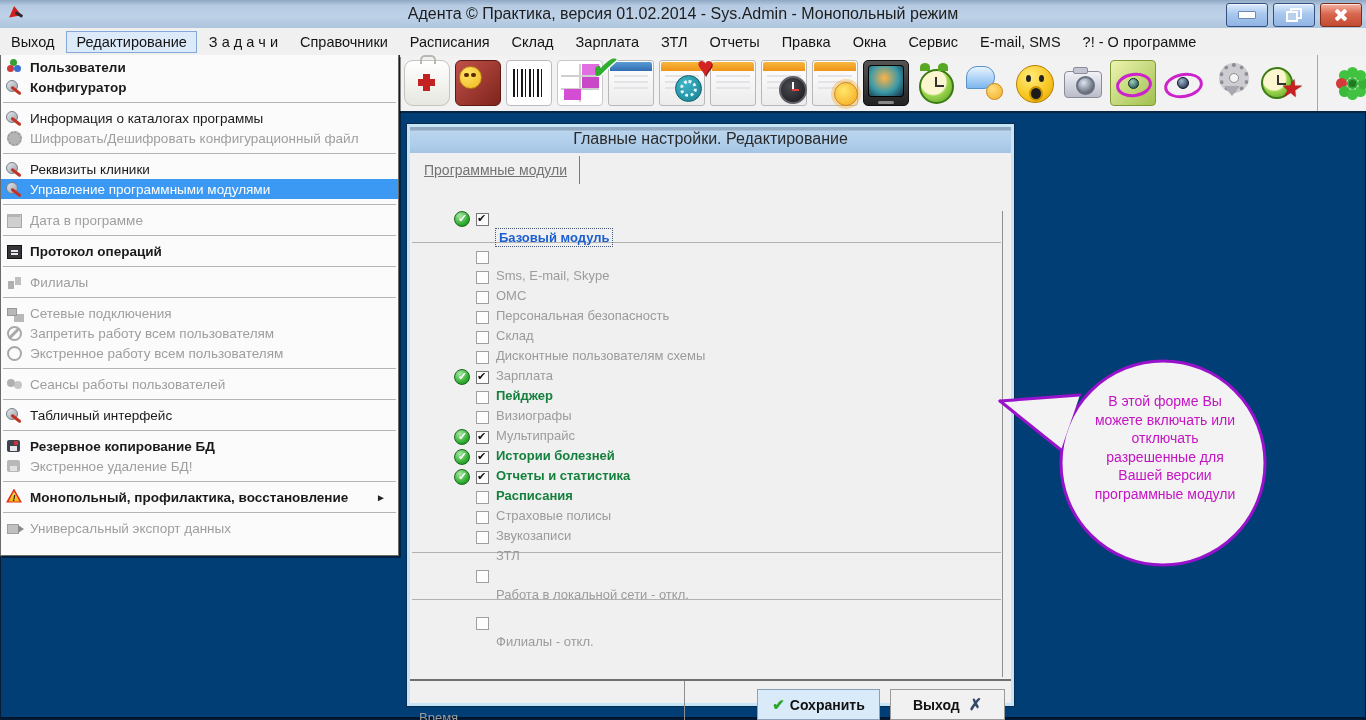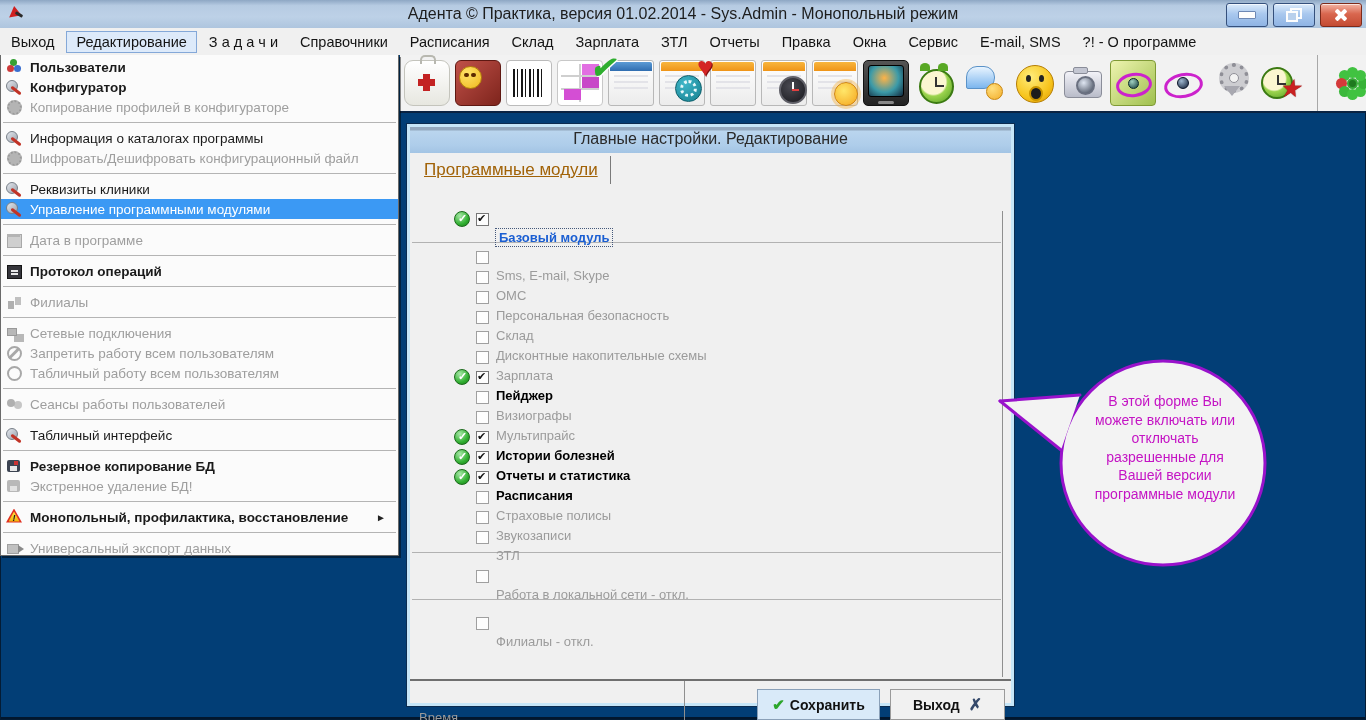--- a/index.html
+++ b/index.html
@@ -170,42 +170,42 @@
   .dialog{
     position:absolute;left:410px;top:127px;width:601px;height:576px;z-index:30;
     background:#f0f0f0;box-sizing:border-box;
     box-shadow:0 0 0 3px #c6e6f8,0 0 0 4px #0b2c50;
   }
   .dlg-title{
     height:26px;line-height:24px;text-align:center;font-size:16px;color:#2a2a2a;
     background:linear-gradient(180deg,#93a9bf 0,#93a9bf 3px,#bad5ee 4px,#aecdea 70%,#a3c4e4 100%);
   }
   .dlg-tabs{height:34px;position:relative;display:flex;align-items:center;padding-left:14px;}
-  .tab{font-size:17px;color:#a16207;text-decoration:underline;}
+  .tab{font-size:14px;color:#737373;text-decoration:underline;}
   .tabrule{width:1px;height:28px;background:#7a7a7a;margin-left:12px;}
   .dlg-body{position:relative;height:472px;border-bottom:2px solid #6f6f6f;box-sizing:border-box;}
   .dlg-body::after{content:"";position:absolute;right:8px;top:2px;bottom:2px;width:1px;background:#8f8f8f;}
   .sep{height:1px;background:#b2b2b2;margin:0 10px 0 2px;}
   .sec0{margin-top:22px;}
   .sep.s0{margin-top:13px;}
   .sec1{margin-top:4px;}
   .sep.s1{margin-top:5px;}
   .sec2{margin-top:13px;}
   .sep.s2{margin-top:13px;}
   .sec3{margin-top:13px;}
   .mrow{display:flex;align-items:center;height:20px;padding-left:44px;}
   .badge{width:16px;height:16px;border-radius:50%;margin-right:6px;flex:none;position:relative;
     background:radial-gradient(circle at 35% 28%,#a8e8a8,#2fae2f 62%,#1d7a1d);border:1px solid #1a6a1a;box-sizing:border-box;}
   .badge::after{content:"✓";position:absolute;left:3px;top:0px;font-size:11px;font-weight:bold;color:#fff;}
   .mrow.off .badge{visibility:hidden;}
   .cb{width:13px;height:13px;background:#fdfdfd;border:1px solid #777;margin-right:7px;flex:none;position:relative;box-sizing:border-box;}
   .mrow.off .cb{border-color:#9f9f9f;}
   .mrow.on .cb::after,.mrow.focus .cb::after{content:"✔";position:absolute;left:0px;top:-2px;font-size:11px;color:#141414;}
   .mlbl{font-size:13px;color:#9b9b9b;margin-top:36px;}
-  .mrow.on .mlbl{color:#000000;font-weight:bold;}
+  .mrow.on .mlbl{color:#15803d;font-weight:bold;}
   .mrow.focus .mlbl{color:#1a5ed2;font-weight:bold;outline:1px dotted #44577a;padding:1px 3px;}
   .dlg-footer{position:relative;height:44px;}
   .timebox{position:absolute;left:0;top:0;bottom:0;width:274px;border-right:1px solid #8f8f8f;}
   .timebox span{position:absolute;left:9px;bottom:0;font-size:13px;color:#9a9a9a;}
   .btn{position:absolute;top:8px;height:31px;font-family:inherit;font-size:14px;font-weight:bold;color:#111;
     display:flex;align-items:center;justify-content:center;box-sizing:border-box;cursor:default;}
   .btn.save{left:347px;width:123px;background:#d9eaf9;border:1px solid #8aa0b8;}
   .btn.exit{left:480px;width:115px;background:#f1f1f1;border:1px solid #9a9a9a;}
   .okmark::before{content:"✔";color:#2ca62c;font-size:15px;margin-right:5px;}
   .xmark::before{content:"✗";color:#35496b;font-size:16px;margin-left:9px;}
@@ -352,27 +352,20 @@
         </span>
         <span class="lbl">Пользователи</span>
       </div>
       <div class="amitem bold">
         <span class="mic mic-tool">
           <i class="p1"></i>
           <i class="p2"></i>
         </span>
         <span class="lbl">Конфигуратор</span>
       </div>
-      <div class="amitem disabled">
-        <span class="mic mic-gear">
-          <i class="p1"></i>
-          <i class="p2"></i>
-        </span>
-        <span class="lbl">Копирование профилей в конфигураторе</span>
-      </div>
       <div class="msep"></div>
       <div class="amitem normal">
         <span class="mic mic-tool">
           <i class="p1"></i>
           <i class="p2"></i>
         </span>
         <span class="lbl">Информация о каталогах программы</span>
       </div>
       <div class="amitem disabled">
         <span class="mic mic-gear">
@@ -433,21 +426,21 @@
           <i class="p1"></i>
           <i class="p2"></i>
         </span>
         <span class="lbl">Запретить работу всем пользователям</span>
       </div>
       <div class="amitem disabled">
         <span class="mic mic-allow">
           <i class="p1"></i>
           <i class="p2"></i>
         </span>
-        <span class="lbl">Табличный работу всем пользователям</span>
+        <span class="lbl">Экстренное работу всем пользователям</span>
       </div>
       <div class="msep"></div>
       <div class="amitem disabled">
         <span class="mic mic-sessions">
           <i class="p1"></i>
           <i class="p2"></i>
         </span>
         <span class="lbl">Сеансы работы пользователей</span>
       </div>
       <div class="msep"></div>
@@ -524,21 +517,21 @@
             <span class="mlbl">Персональная безопасность</span>
           </div>
           <div class="mrow off">
             <span class="badge"></span>
             <span class="cb"></span>
             <span class="mlbl">Склад</span>
           </div>
           <div class="mrow off">
             <span class="badge"></span>
             <span class="cb"></span>
-            <span class="mlbl">Дисконтные накопительные схемы</span>
+            <span class="mlbl">Дисконтные пользователям схемы</span>
           </div>
           <div class="mrow off">
             <span class="badge"></span>
             <span class="cb"></span>
             <span class="mlbl">Зарплата</span>
           </div>
           <div class="mrow on">
             <span class="badge"></span>
             <span class="cb"></span>
             <span class="mlbl">Пейджер</span>

